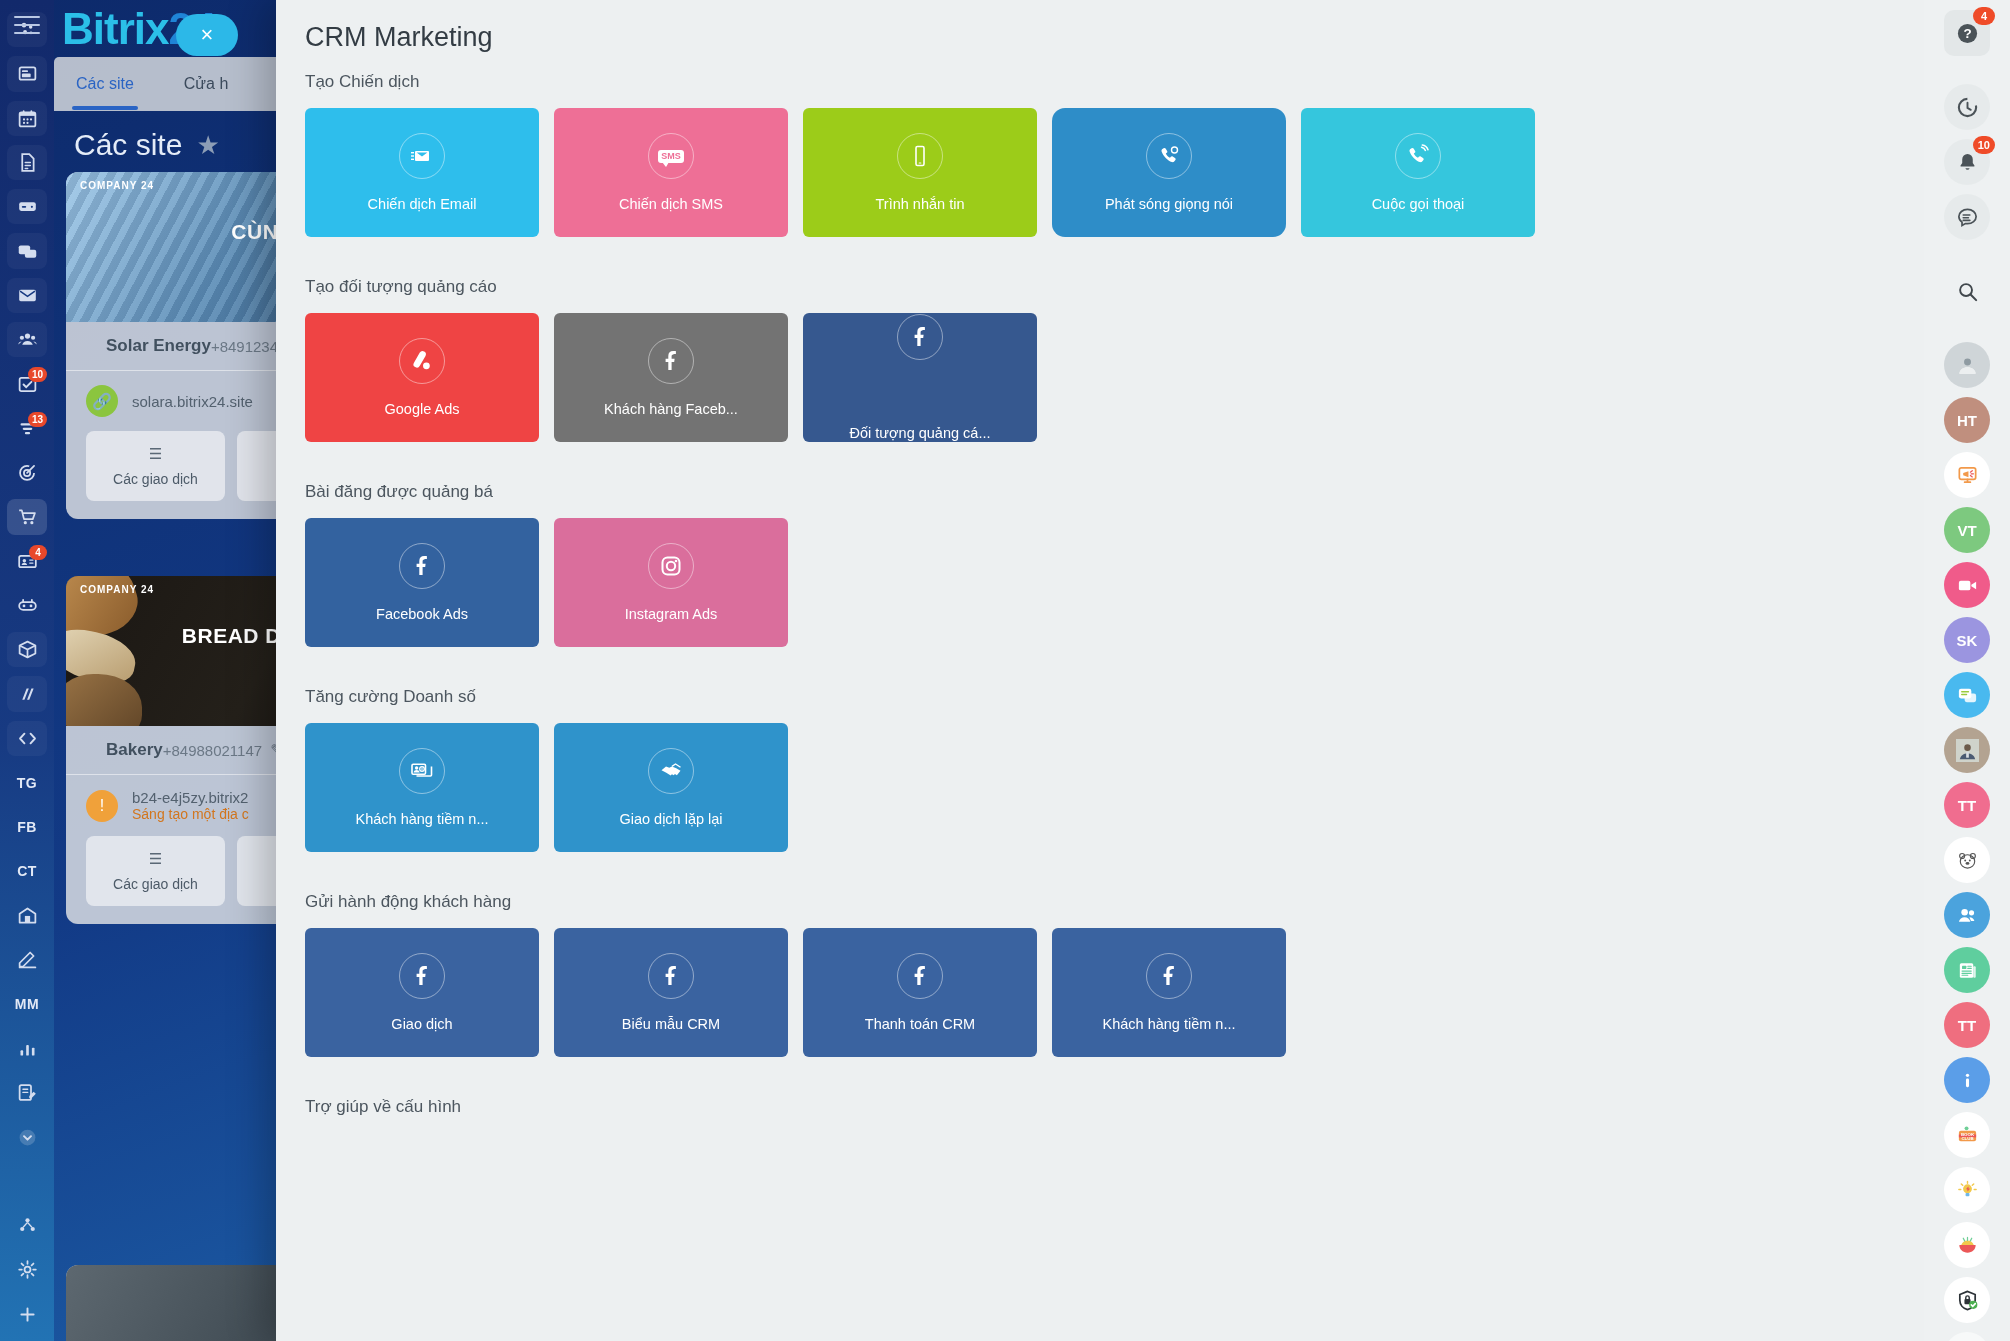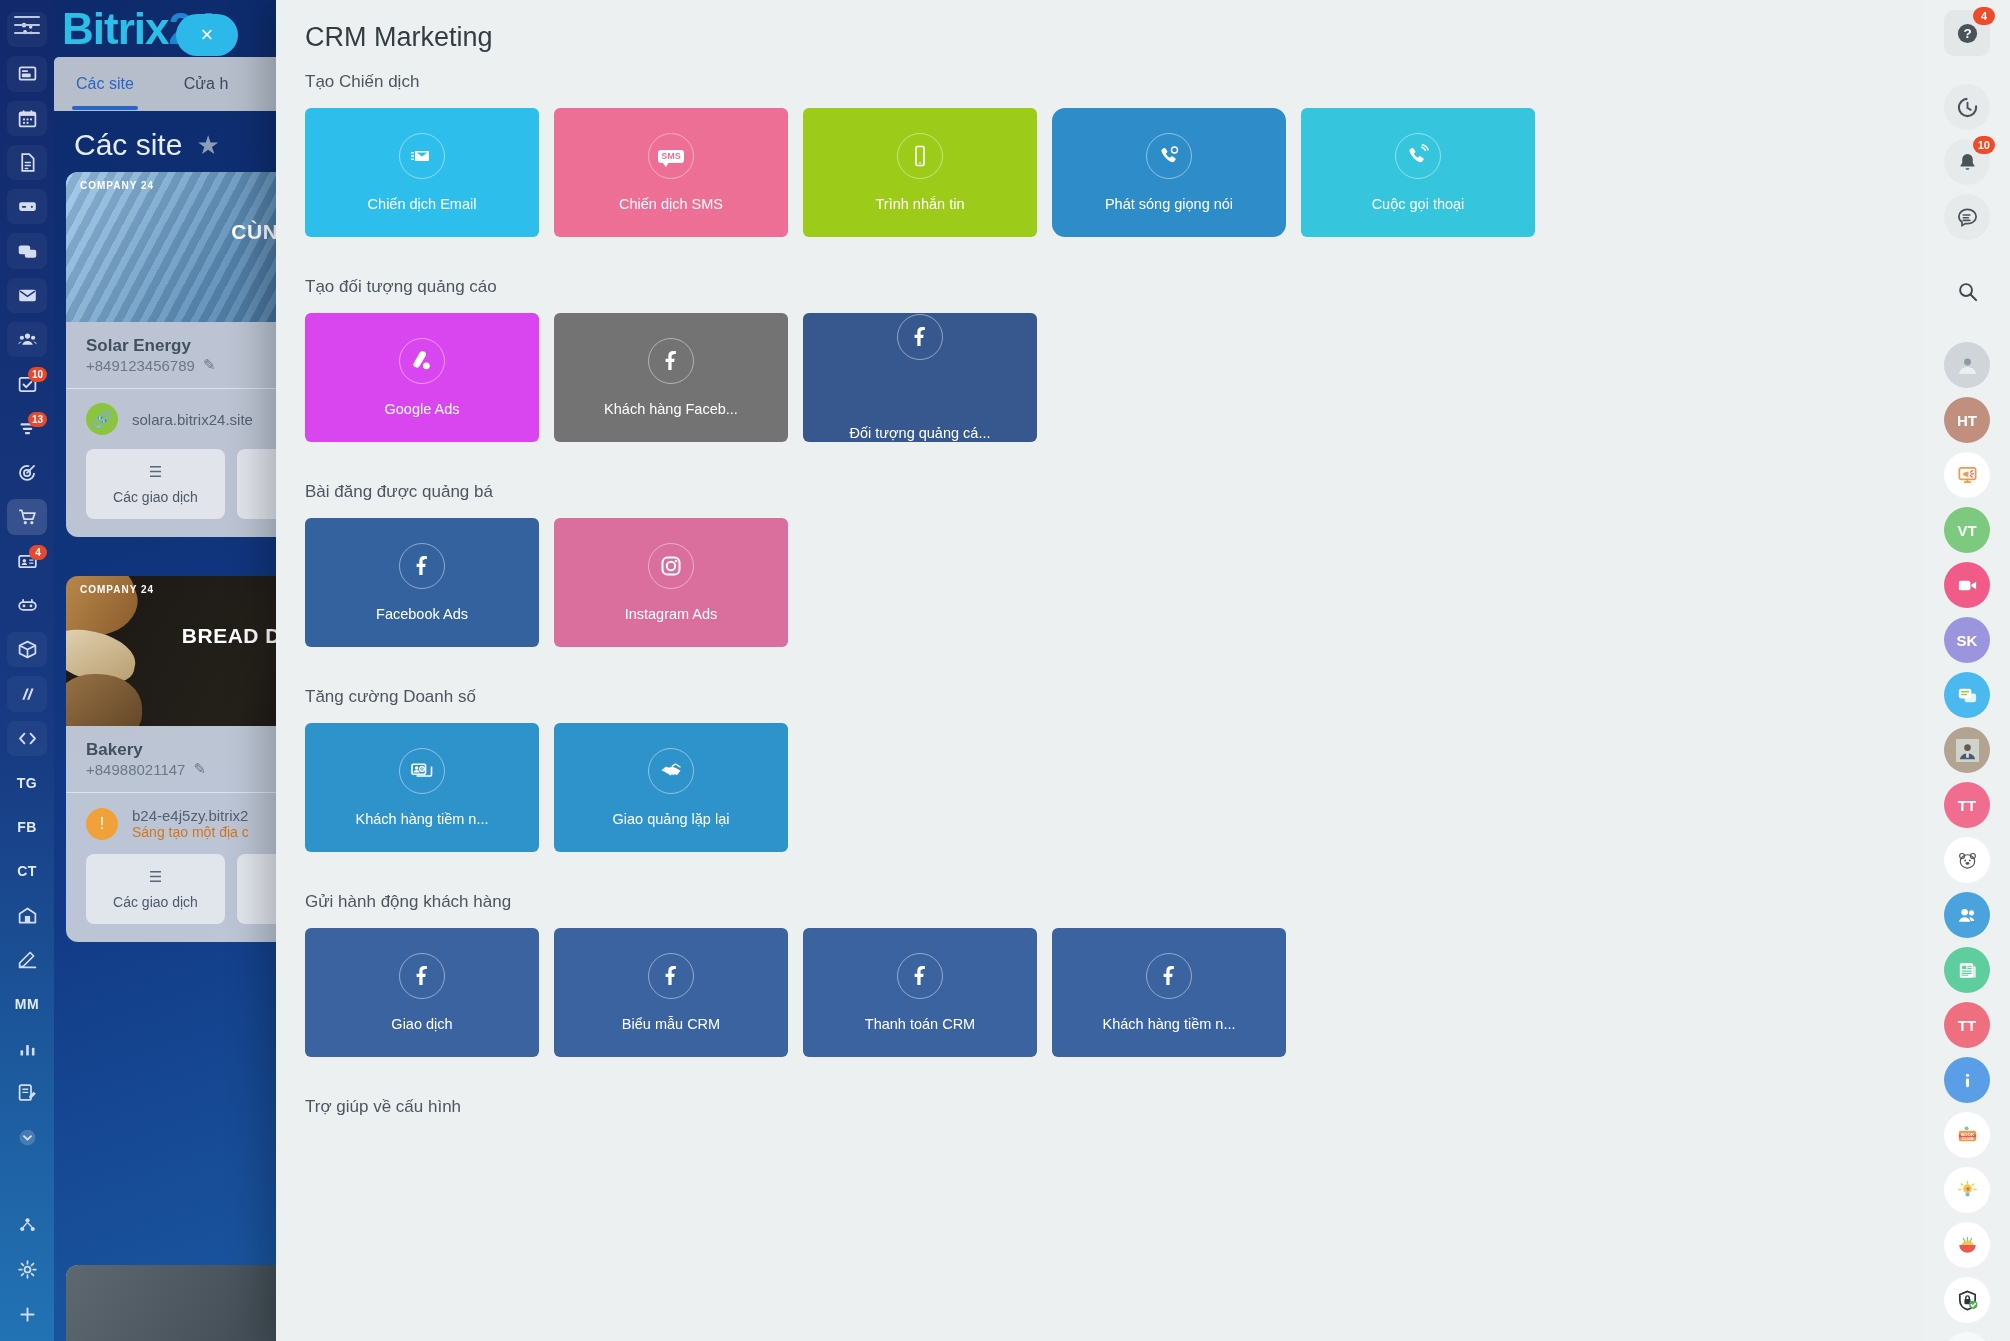--- a/index.html
+++ b/index.html
@@ -112,21 +112,21 @@
   .hero-solar .veil {
     position: absolute; inset: 0;
     background: repeating-linear-gradient(118deg, rgba(255,255,255,.08) 0 7px, rgba(20,40,70,.14) 7px 15px);
   }
   .hero-solar .sun { position: absolute; right: 34px; top: 26px; width: 34px; height: 34px; border-radius: 50%; background: rgba(255,255,255,.42); }
   .hero-bakery .bread {
     position: absolute; border-radius: 46% 54% 40% 60%;
     background: linear-gradient(140deg,#c69455,#8a5c2c);
   }
   .bg-card .row {
-    padding: 14px 20px; display: flex; flex-direction: column;
+    padding: 14px 20px; display: flex;  margin-left: 20px;
   }
   .bg-card .row .nm { font-size: 17px; font-weight: 700; color: #41505f; }
   .bg-card .row .ph { font-size: 15px; color: #6b7886; display: flex; align-items: center; gap: 8px; }
   .bg-card .linkrow { display: flex; align-items: center; gap: 14px; padding: 14px 20px; border-top: 1px solid rgba(255,255,255,.5); }
   .bg-card .linkrow .chip {
     width: 32px; height: 32px; border-radius: 50%; background: #8bc53f;
     display: flex; align-items: center; justify-content: center; color: #fff; font-size: 16px;
   }
   .bg-card .linkrow .chip.warn { background: #f0a13a; }
   .bg-card .linkrow .url { font-size: 15px; color: #53616f; }
@@ -567,21 +567,21 @@
               </svg>
             </div>
             <div class="tile-label">Cuộc gọi thoại</div>
           </div>
         </div>
       </div>
       <div class="section-gap"></div>
       <div class="section">
         <div class="section-title">Tạo đối tượng quảng cáo</div>
         <div class="tiles">
-          <div class="tile" style="background: #d946ef;">
+          <div class="tile" style="background: #ef4444;">
             <div class="tile-icon">
               <svg viewBox="0 0 24 24" xmlns="http://www.w3.org/2000/svg">
                 <path d="M9.8 3.6 4.1 13.4a3.3 3.3 0 1 0 5.7 3.3l5.7-9.8a3.3 3.3 0 0 0-5.7-3.3z"></path>
                 <circle cx="16.4" cy="16.8" r="3.4"></circle>
               </svg>
             </div>
             <div class="tile-label">Google Ads</div>
           </div>
           <div class="tile" style="background: #737373;">
             <div class="tile-icon">
@@ -642,21 +642,21 @@
             </div>
             <div class="tile-label">Khách hàng tiềm n...</div>
           </div>
           <div class="tile" style="background: rgb(47, 147, 203);">
             <div class="tile-icon">
               <svg viewBox="0 0 24 24" xmlns="http://www.w3.org/2000/svg">
                 <path d="M2.5 11.2 7 7.6l3.3 1.2 2.6-1.2 4.3 1.6 4.3 2.6-3.6 4.4-2-1.3-1.1 1.3-1.9-1-1.2 1.2-4.4-2.6z"></path>
                 <path d="M13 7.4 16.5 5l5 3.3" fill="none" stroke="#fff" stroke-width="1.3"></path>
               </svg>
             </div>
-            <div class="tile-label">Giao quảng lặp lại</div>
+            <div class="tile-label">Giao dịch lặp lại</div>
           </div>
         </div>
       </div>
       <div class="section-gap"></div>
       <div class="section">
         <div class="section-title">Gửi hành động khách hàng</div>
         <div class="tiles">
           <div class="tile" style="background: rgb(58, 99, 160);">
             <div class="tile-icon">
               <svg viewBox="0 0 24 24" xmlns="http://www.w3.org/2000/svg">

